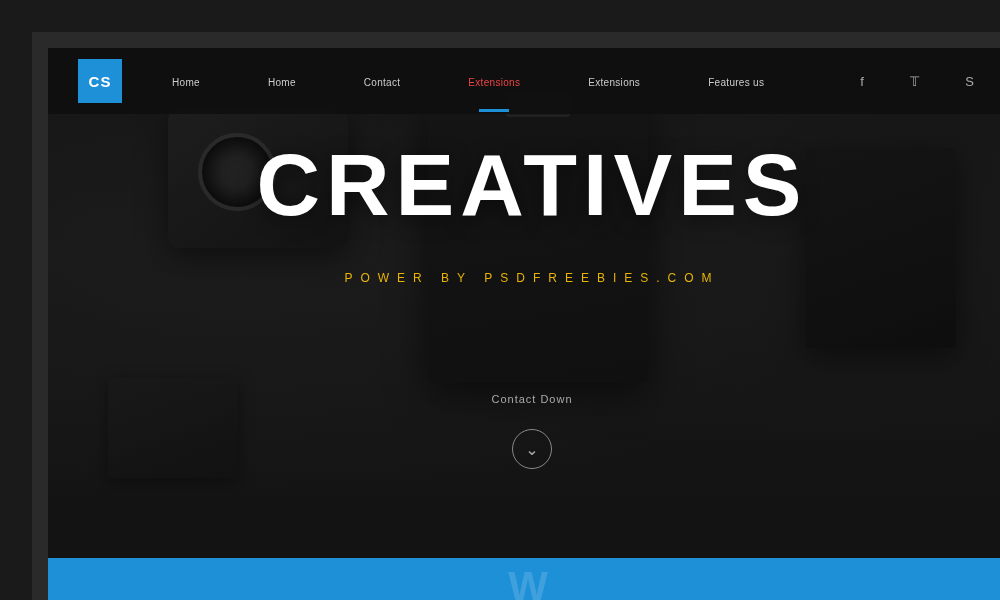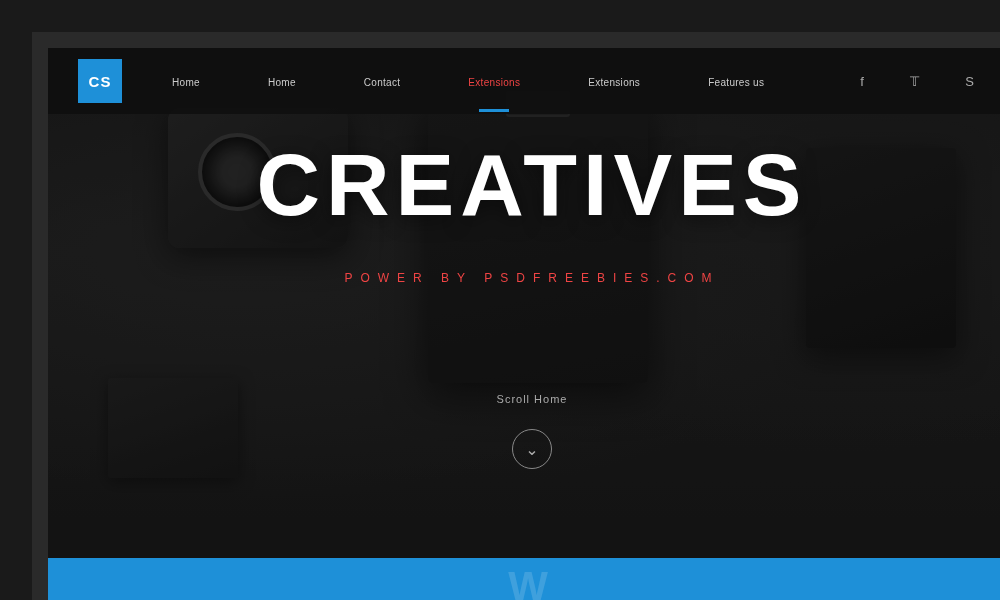--- a/index.html
+++ b/index.html
@@ -214,21 +214,21 @@
       letter-spacing: 6px;
       text-transform: uppercase;
       line-height: 1;
       text-shadow: 0 4px 20px rgba(0,0,0,0.5);
       margin-bottom: 10px;
     }
 
     .hero-subtitle {
       font-size: 12px;
       font-weight: 400;
-      color: #ef4444;
+      color: #eab308;
       letter-spacing: 8px;
       text-transform: uppercase;
       margin-bottom: 60px;
     }
 
     .scroll-down-section {
       display: flex;
       flex-direction: column;
       align-items: center;
       gap: 8px;
@@ -318,21 +318,21 @@
         <a class="social-icon">S</a>
         <a class="social-icon">in</a>
       </div>
     </nav>
 
     <div class="hero-content">
       <h1 class="hero-title">CREATIVES</h1>
       <p class="hero-subtitle">POWER BY PSDFREEBIES.COM</p>
 
       <div class="scroll-down-section">
-        <span class="scroll-down-text">Scroll Home</span>
+        <span class="scroll-down-text">Contact Down</span>
         <div class="scroll-down-btn">
           <span>⌄</span>
         </div>
       </div>
     </div>
 
   </div>
 
   <div class="bottom-bar">
     <span class="bottom-bar-text">W</span>

